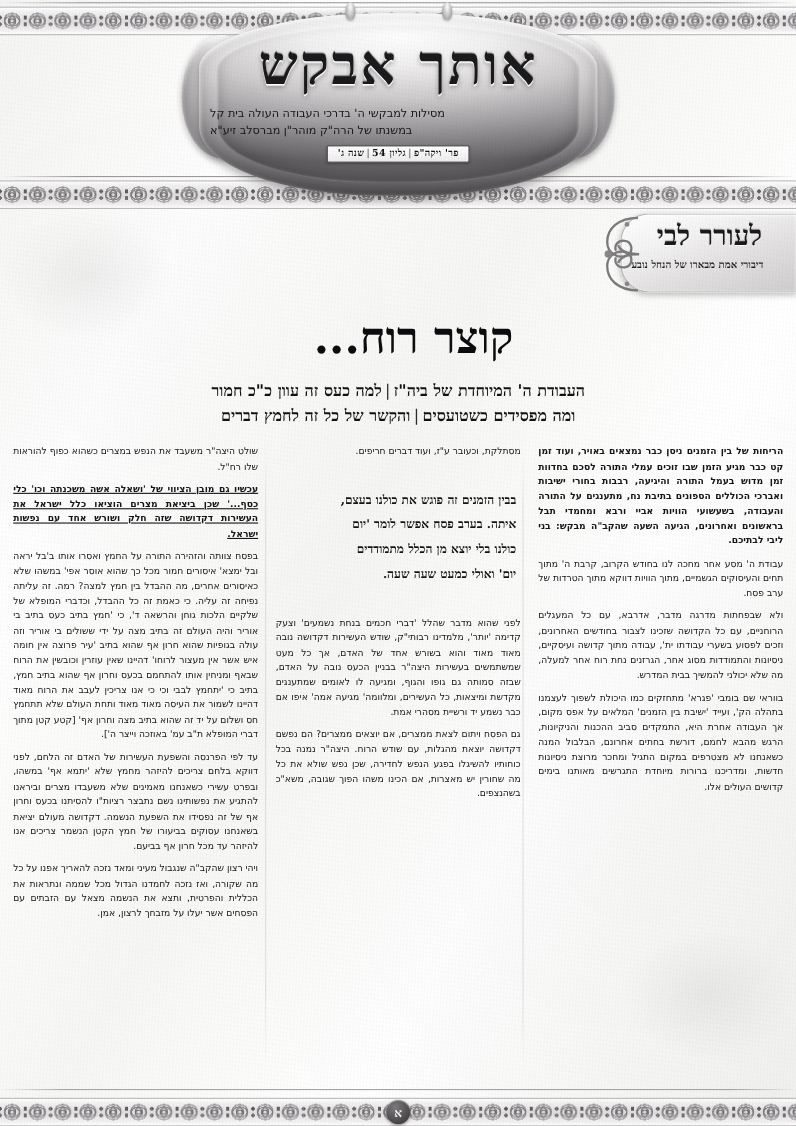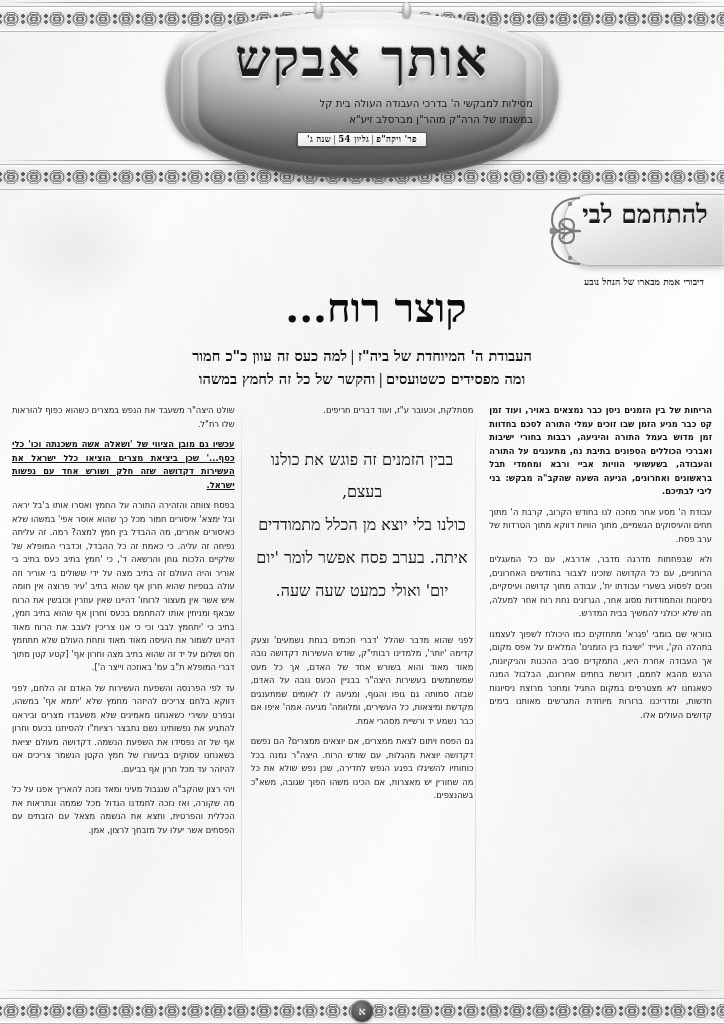--- a/index.html
+++ b/index.html
@@ -122,21 +122,21 @@
     color: #1b1a1c;
     text-shadow:
       0 1px 0 #ffffff,
       0 2px 1px rgba(255,255,255,.8),
       0 -1px 1px rgba(0,0,0,.45),
       0 3px 5px rgba(0,0,0,.35);
     z-index: 3;
   }
   .mh-sub {
     position: absolute; left: 10px; right: 10px;
-    text-align: right;
+    text-align: left;
     font-size: 10.2px;
     color: #17171a;
     z-index: 3;
     white-space: nowrap;
   }
   #masthead-sub1 { top: 86px; }
   #masthead-sub2 { top: 102px; }
   #masthead-issue {
     position: absolute;
     left: 50%; transform: translateX(-50%);
@@ -196,27 +196,26 @@
     font-family: "DejaVu Serif", "Liberation Serif", serif;
     font-weight: 700;
     font-size: 25px;
     line-height: 1;
     color: #1a191c;
     text-shadow: 0 1px 0 #fff, 0 -1px 1px rgba(0,0,0,.25);
   }
   #sidebar-subtitle {
     position: absolute;
     right: 10px; top: 46px; width: 140px;
-    text-align: center;
+    text-align: left;
     font-family: "DejaVu Serif", "Liberation Serif", serif;
     font-weight: 700;
     font-size: 9.2px;
     color: #201f22;
     white-space: nowrap;
-    margin-top: 40px;
   }
 
   
   #article-head {
     position: absolute;
     left: 0; right: 0; top: 286px;
     text-align: center;
     z-index: 12;
   }
   #article-title {
@@ -258,24 +257,23 @@
     position: relative;
   }
   .col p { margin: 0 0 7px 0; }
   .lead-bold { font-weight: 700; }
   .semi { font-weight: 700; text-decoration: underline; }
 
   
   #pullquote {
     margin: 14px 0 14px 0;
     padding: 12px 4px 12px;
-    text-align: center;
-    font-family: "DejaVu Serif", "Liberation Serif", serif;
-    font-weight: 400;
-    font-size: 16px;
+    font-family: "DejaVu Serif", "Liberation Serif", serif;
+    font-weight: 700;
+    font-size: 11px;
     line-height: 2.05;
     color: #131316;
   }
   #pullquote p { margin: 0; }
 
   
   .col-rule {
     position: absolute;
     top: 404px; bottom: 52px;
     width: 1px;
@@ -358,53 +356,53 @@
       <g fill="none" stroke="#7d7a7d" stroke-width="2.1">
         <path d="M40 6 C22 6 12 16 12 28 C12 38 22 44 30 40 C36 37 35 28 28 27 C22 26 18 31 20 36"></path>
         <path d="M40 72 C22 72 12 62 12 50 C12 40 22 34 30 38 C36 41 35 50 28 51 C22 52 18 47 20 42"></path>
         <path d="M41 39 C30 39 24 36 22 31"></path>
         <path d="M41 39 C30 39 24 42 22 47"></path>
       </g>
       <circle cx="13" cy="39" r="3.4" fill="#8a878a"></circle>
       <circle cx="30" cy="12" r="2.2" fill="#8a878a"></circle>
       <circle cx="30" cy="66" r="2.2" fill="#8a878a"></circle>
     </svg>
-    <div id="sidebar-title">להתחמם לבי</div>
+    <div id="sidebar-title">לעורר לבי</div>
     <div id="sidebar-subtitle">דיבורי אמת מבארו של הנחל נובע</div>
   </div>
 
   <div id="article-head">
     <div id="article-title">קוצר רוח...</div>
     <div class="deck" id="deck1">
       <span>העבודת ה' המיוחדת של ביה"ז</span><span class="sep">|</span><span>למה כעס זה עוון כ"כ חמור</span>
     </div>
     <div class="deck" id="deck2">
-      <span>ומה מפסידים כשטועסים</span><span class="sep">|</span><span>והקשר של כל זה לחמץ במשהו</span>
+      <span>ומה מפסידים כשטועסים</span><span class="sep">|</span><span>והקשר של כל זה לחמץ דברים</span>
     </div>
   </div>
 
   <div class="col-rule" style="right:248px"></div>
   <div class="col-rule" style="right:482px"></div>
 
   <div id="columns">
 
     <div class="col" id="col-right">
       <p class="lead-bold">הריחות של בין הזמנים ניסן כבר נמצאים באויר, ועוד זמן קט כבר מגיע הזמן שבו זוכים עמלי התורה לסכם בחדוות זמן מדוש בעמל התורה והיגיעה, רבבות בחורי ישיבות ואברכי הכוללים הספונים בתיבת נח, מתענגים על התורה והעבודה, בשעשועי הוויות אביי ורבא ומחמדי תבל בראשונים ואחרונים, הגיעה השעה שהקב"ה מבקש: בני ליבי לבתיכם.</p>
       <p>עבודת ה' מסע אחר מחכה לנו בחודש הקרוב, קרבת ה' מתוך תחים והעיסוקים הגשמיים, מתוך הוויות דווקא מתוך הטרדות של ערב פסח.</p>
       <p>ולא שבפחתות מדרגה מדבר, אדרבא, עם כל המעגלים הרוחניים, עם כל הקדושה שזכינו לצבור בחודשים האחרונים, וזכים לפסוע בשערי עבודתו ית', עבודה מתוך קדושה ועיסקיים, ניסיונות והתמודדות מסוג אחר, הגרזנים נחת רוח אחר למעלה, מה שלא יכולני להמשיך בבית המדרש.</p>
       <p>בווראי שם בומבי 'פגרא' מתחזקים כמו היכולת לשפוך לעצמנו בתהלה הק', ועייד 'ישיבת בין הזמנים' המלאים על אפס מקום, אך העבודה אחרת היא, התמקדים סביב ההכנות והניקיונות, הרגש מהבא לחמם, דורשת בחתים אחרונם, הבלבול המנה כשאנחנו לא מצטרפים במקום התגיל ומחכר מרוצת ניסיונות חדשות, ומדריכנו ברורות מיוחדת התגרשים מאותנו בימים קדושים העולים אלו.</p>
     </div>
 
     <div class="col" id="col-middle">
       <p>מסתלקת, וכעובר ע"ז, ועוד דברים חריפים.</p>
 
       <div id="pullquote">
         <p>בבין הזמנים זה פוגש את כולנו בעצם,</p>
+        <p>איתה. בערב פסח אפשר לומר 'יום</p>
         <p>כולנו בלי יוצא מן הכלל מתמודדים</p>
-        <p>איתה. בערב פסח אפשר לומר 'יום</p>
         <p>יום' ואולי כמעט שעה שעה.</p>
       </div>
 
       <p>לפני שהוא מדבר שהלל 'דברי חכמים בנחת נשמעים' וצעק קדימה 'יותר', מלמדינו רבותי"ק, שודש העשירות דקדושה נובה מאוד מאוד והוא בשורש אחד של האדם, אך כל מעט שמשתמשים בעשירות היצה"ר בבניין הכעס נובה על האדם, שבזה סמותה גם גופו והגוף, ומגיעה לו לאומים שמתענגים מקדשת ומיצאות, כל העשירים, ומלוומה' מגיעה אמה' איפו אם כבר נשמע יד ורשיית מסהרי אמת.</p>
       <p>גם הפסח ויתום לצאת ממצרים, אם יוצאים ממצרים? הם נפשם דקדושה יוצאת מהגלות, עם שודש הרוח. היצה"ר נמנה בכל כוחותיו להשיגלו בפגע הנפש לחדירה, שכן נפש שולא את כל מה שחורין יש מאצרות, אם הכינו משהו הפוך שגובה, משא"כ בשהנצפים.</p>
     </div>
 
     <div class="col" id="col-left">
       <p>שולט היצה"ר משעבד את הנפש במצרים כשהוא כפוף להוראות שלו רח"ל.</p>
       <p class="semi">עכשיו גם מובן הציווי של 'ושאלה אשה משכנתה וכו' כלי כסף...' שכן ביציאת מצרים הוציאו כלל ישראל את העשירות דקדושה שזה חלק ושורש אחד עם נפשות ישראל.</p>

